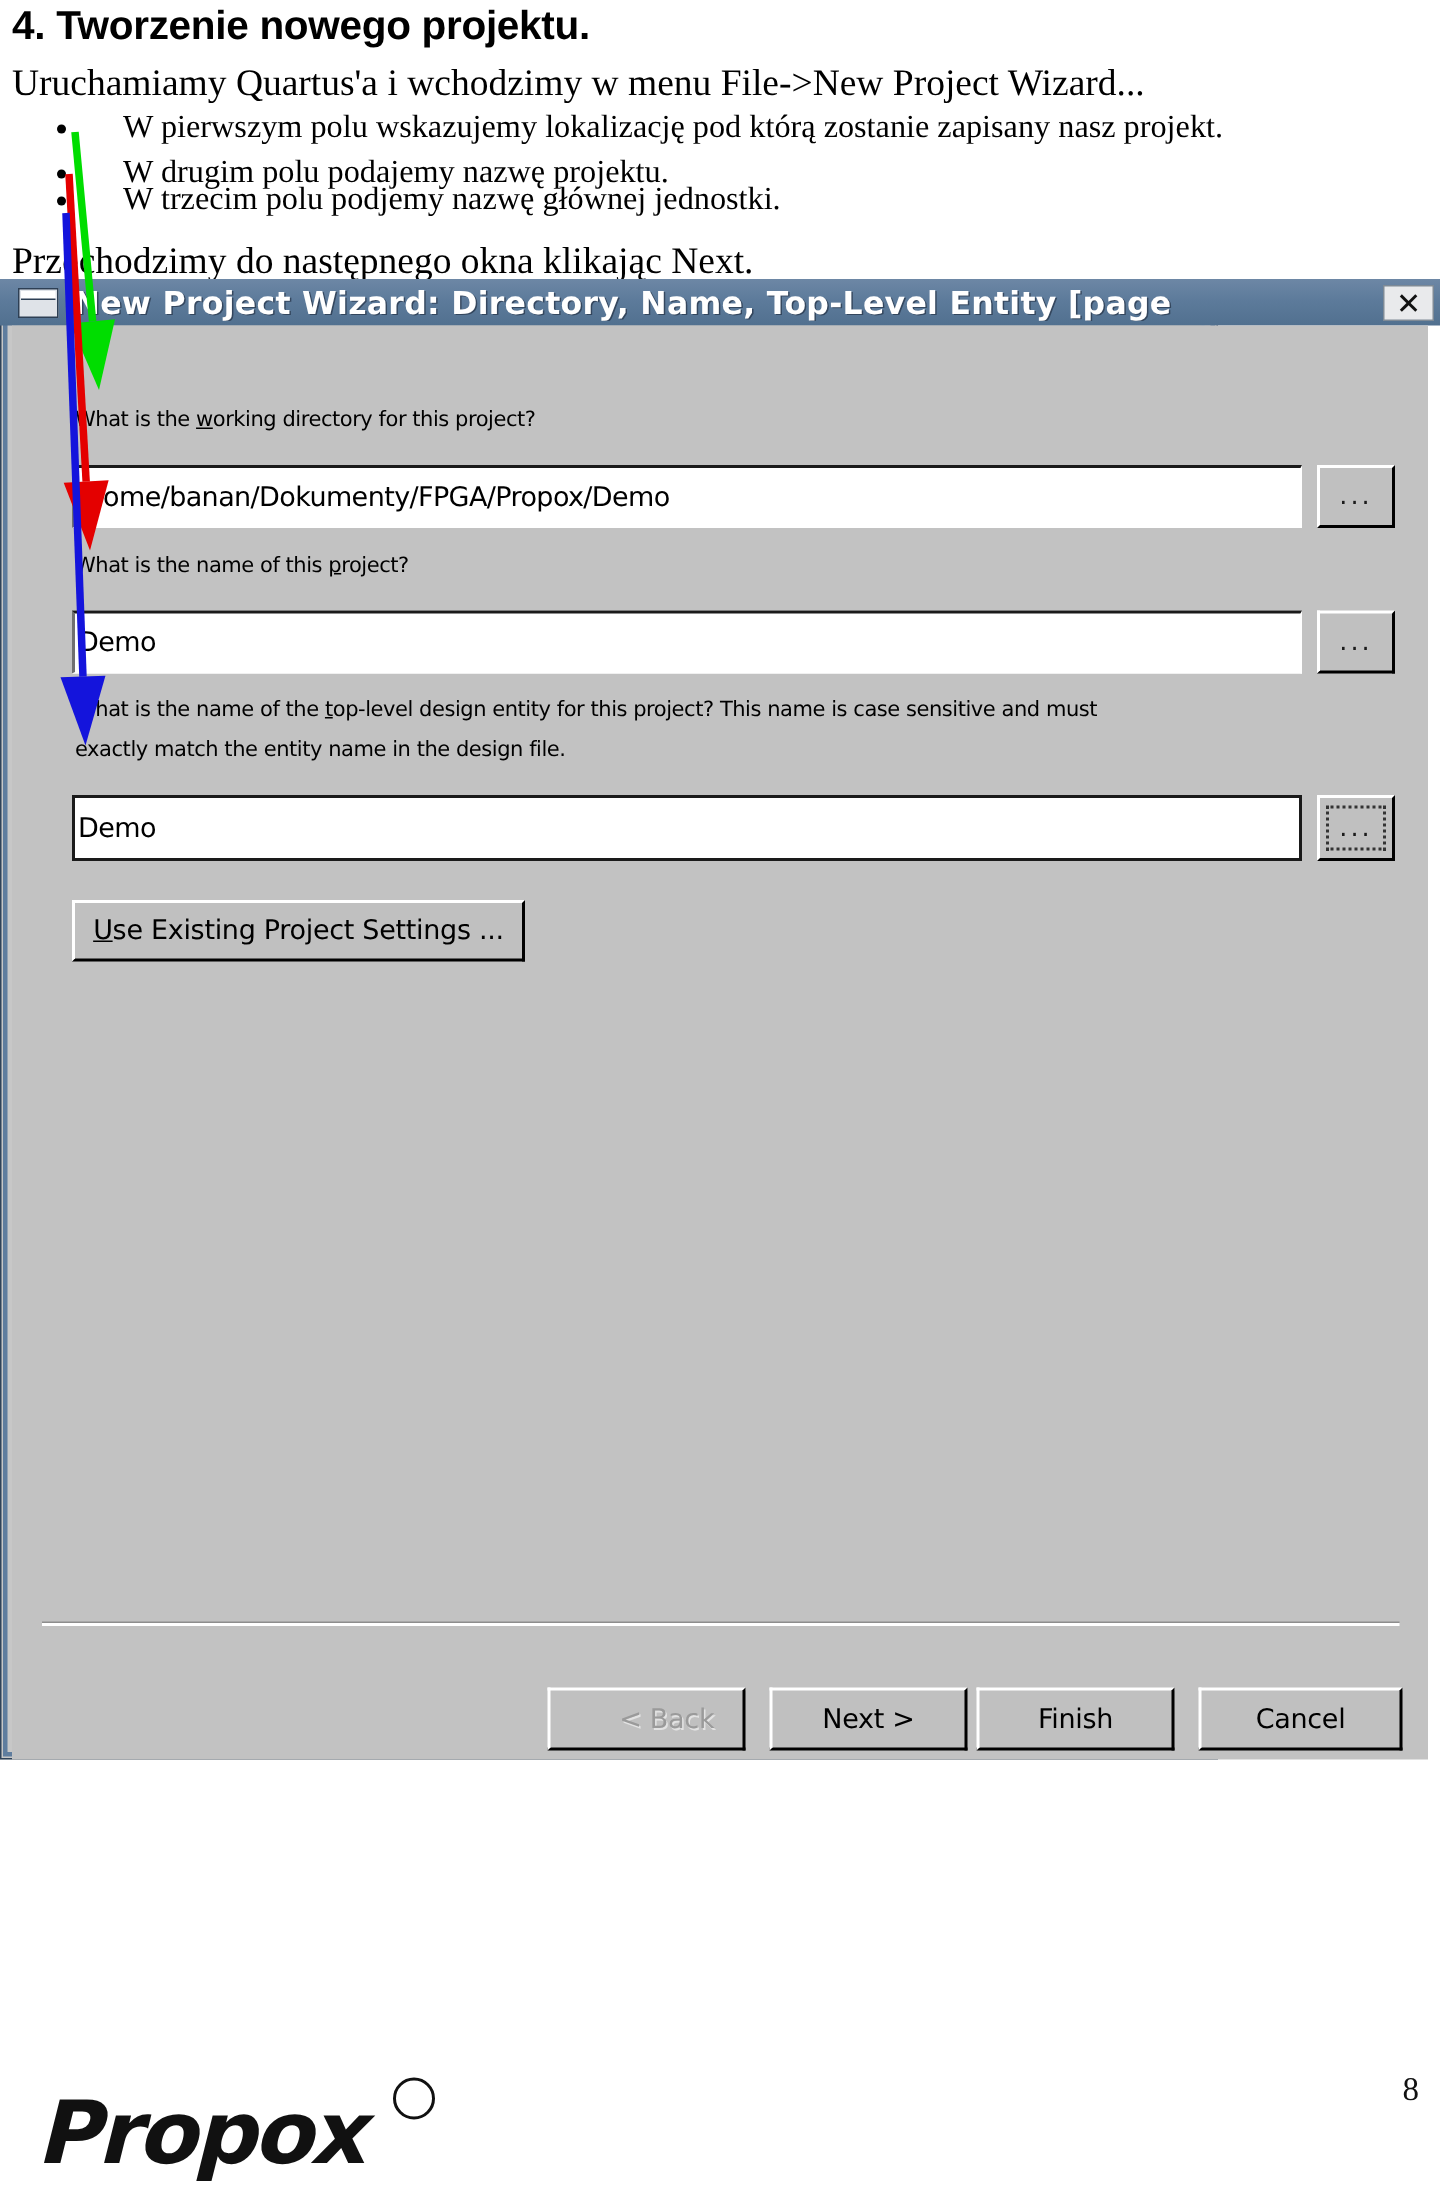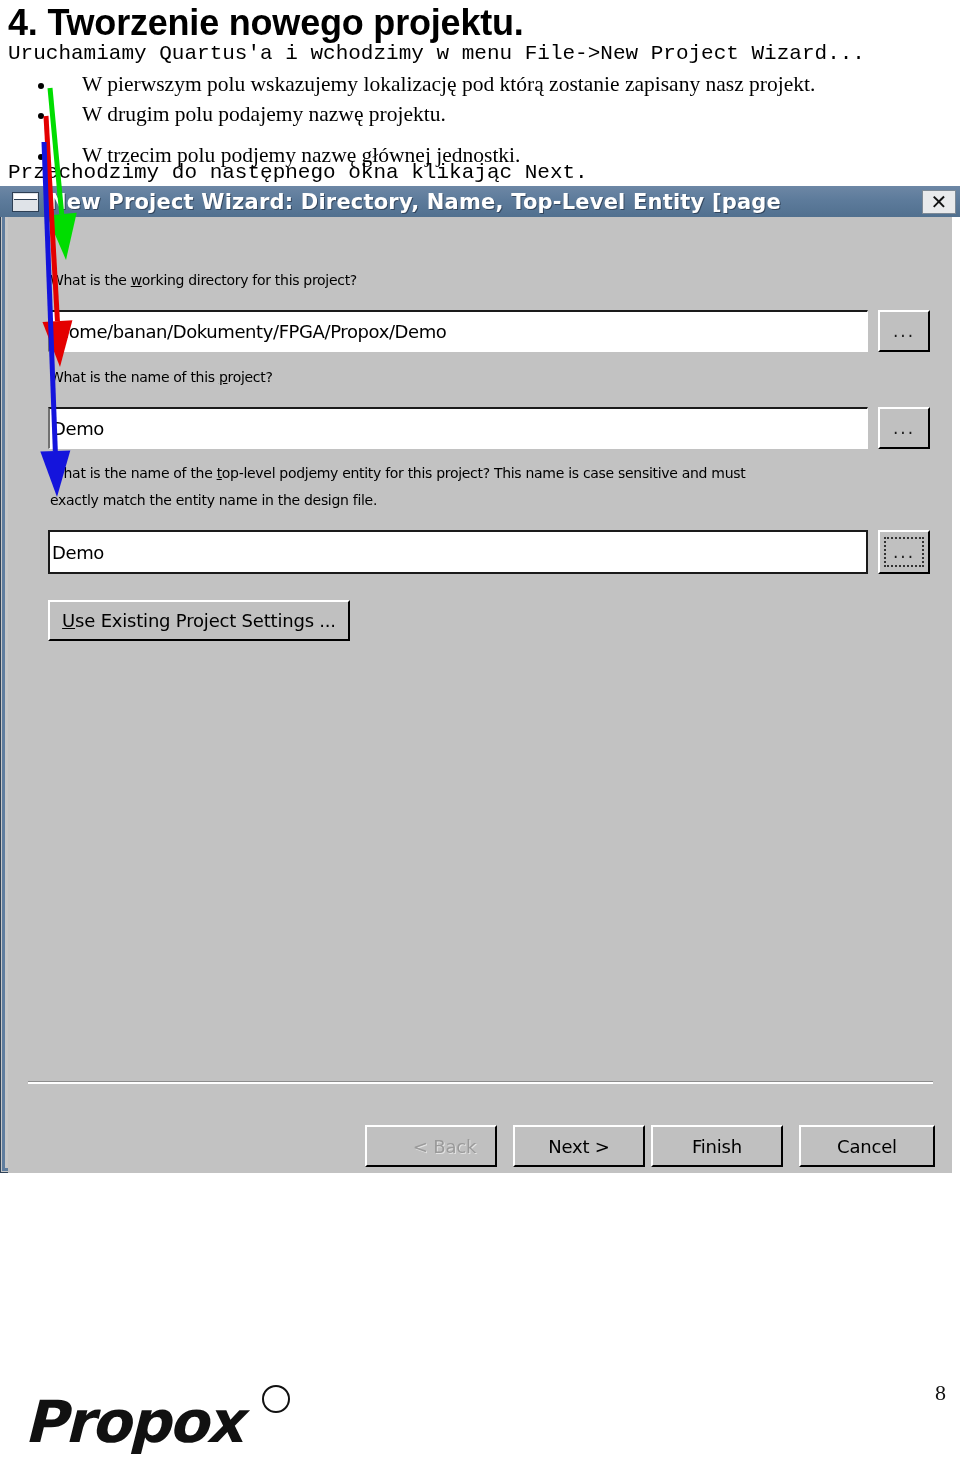--- a/index.html
+++ b/index.html
@@ -16,28 +16,28 @@
     color: #000000;
   }
 
   
   .doc-head {
     position: absolute;
     left: 8px;
     top: 2px;
     font-family: "Liberation Sans", sans-serif;
     font-weight: bold;
-    font-size: 36px;
+    font-size: 27px;
     letter-spacing: -0.2px;
     white-space: nowrap;
   }
   .doc-line {
     position: absolute;
-    font-family: Liberation Mono, monospace;
-    font-size: 21px;
+    font-family: Liberation Serif, serif;
+    font-size: 25px;
     white-space: nowrap;
   }
   .doc-intro { left: 8px; top: 42px; }
   .doc-outro { left: 8px; top: 161px; }
 
   .bullet-row {
     position: absolute;
     left: 8px;
     white-space: nowrap;
     font-family: "Liberation Serif", serif;
@@ -51,21 +51,21 @@
     height: 6px;
     border-radius: 50%;
     background: #000;
   }
   .bullet-row .btext {
     display: inline-block;
     margin-left: 74px;
   }
   .b1 { top: 72px; }
   .b2 { top: 102px; }
-  .b3 { top: 143px; }
+  .b3 { top: 120px; }
 
   
   #dialog {
     position: absolute;
     left: 0px;
     top: 186px;
     width: 812px;
     height: 987px;
     box-sizing: border-box;
   }
@@ -348,21 +348,21 @@
       <span>What is the name of this </span><u>p</u><span>roject?</span>
     </div>
     <div class="field" style="left:40px; top:190px; width:820px; height:42px;">
       <span class="field-text">Demo</span>
     </div>
     <div class="browse" style="left:870px; top:190px;">
       <span>...</span>
     </div>
 
     <div class="q-label" style="left:42px; top:248px;">
-      <span>What is the name of the </span><u>t</u><span>op-level podjemy entity for this project? This name is case sensitive and must</span>
+      <span>What is the name of the </span><u>t</u><span>op-level design entity for this project? This name is case sensitive and must</span>
     </div>
     <div class="q-label" style="left:42px; top:275px;">exactly match the entity name in the design file.</div>
     <div class="field boxed" style="left:40px; top:313px; width:820px; height:44px;">
       <span class="field-text">Demo</span>
     </div>
     <div class="browse" style="left:870px; top:313px; height:44px;">
       <span class="focusring">...</span>
     </div>
 
     <div class="pushbtn" style="left:40px; top:383px; width:302px; height:41px;text-align:right;">

